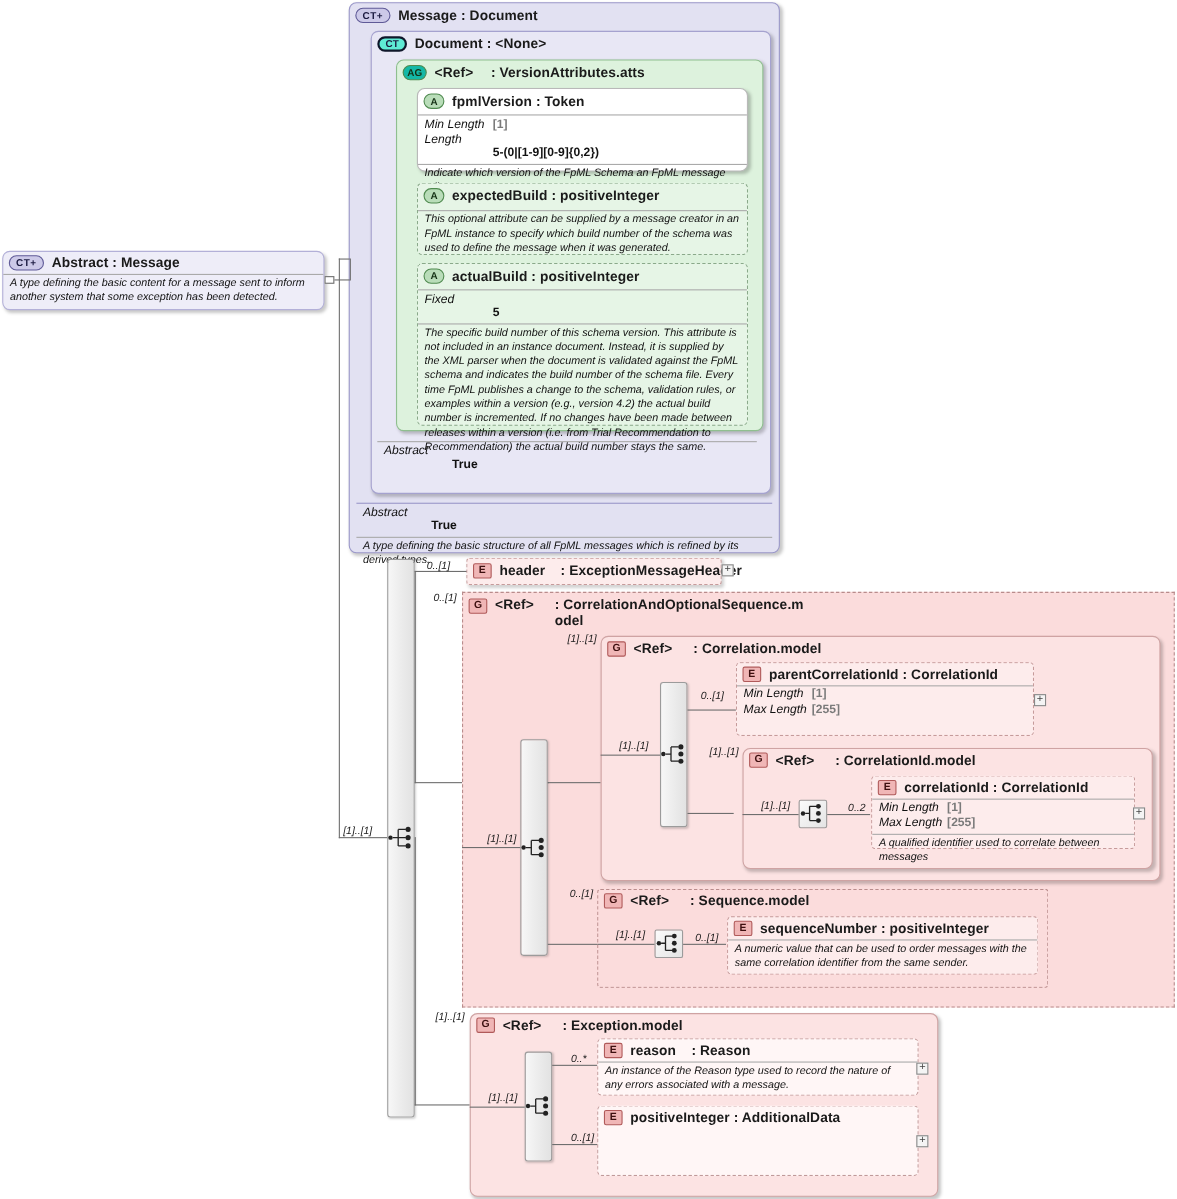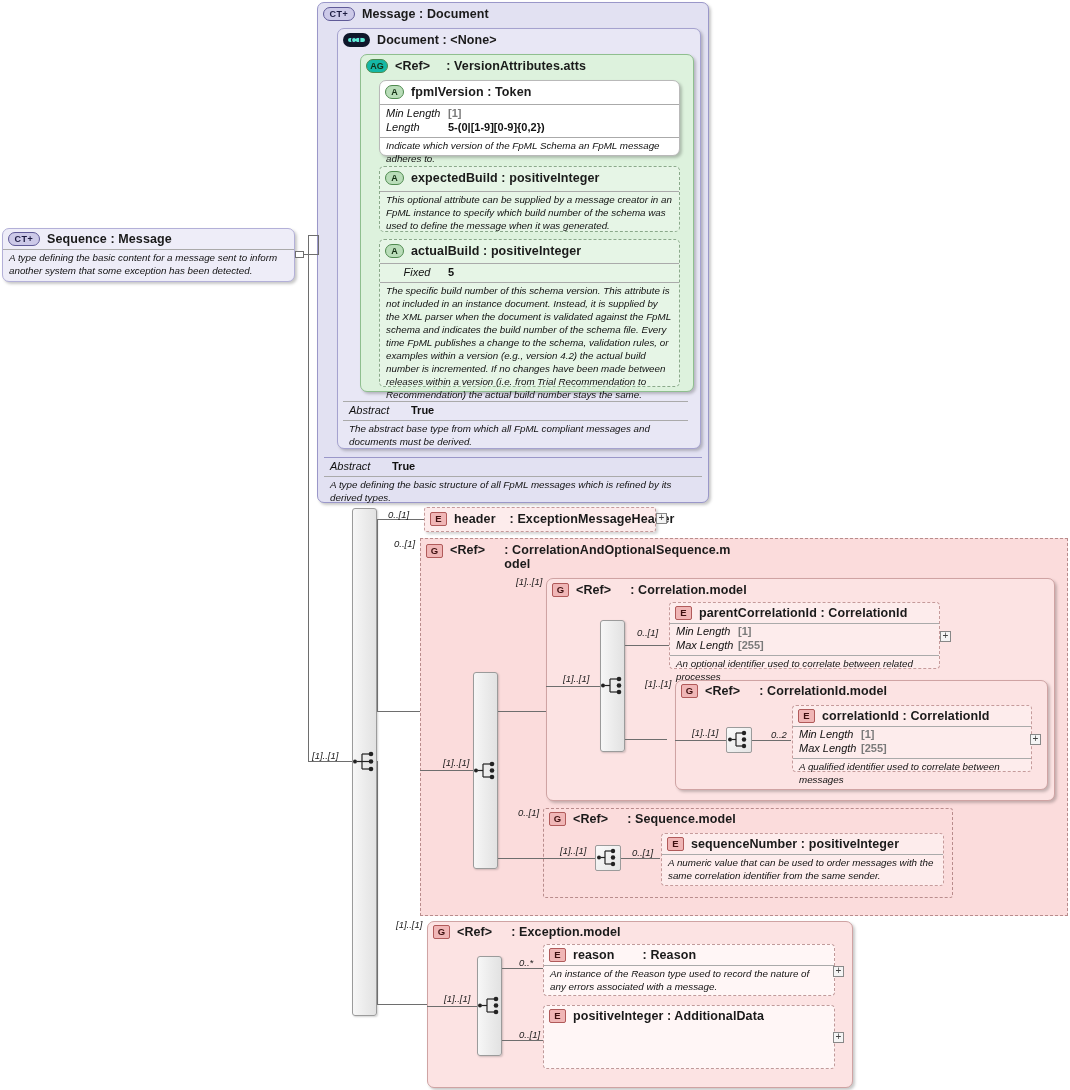--- a/index.html
+++ b/index.html
@@ -53,21 +53,21 @@
   }
 
   
   .badge {
     display: inline-flex; align-items: center; justify-content: center;
     font-size: 9.5px; font-weight: bold; line-height: 1;
     margin-right: 7px; flex: none;
   }
   .badge-ct {
     width: 27px; height: 14px; border-radius: 7px;
-    background: #5eead4; border: 5px solid #0f172a; color: #1b1a40;
+    background: #5eead4; border: 2px solid #0f172a; color: #1b1a40;
     font-size: 9px;
   }
   .badge-ct-plus {
     width: 32px; height: 14px; border-radius: 7px;
     background: #ccc9e8; border: 1px solid #5f5a97; color: #1b1a40;
     font-size: 9px; letter-spacing: .5px;
   }
   .badge-ag {
     width: 22px; height: 14px; border-radius: 7px;
     background: #14b8a6; border: 1px solid #4f8a4f; color: #143014;
@@ -89,21 +89,21 @@
 
   
   .facets {
     border-top: 1px solid #aaa;
     padding: 2px 6px 2px 6px;
     font-size: 11px;
   }
   .frow { display: flex; line-height: 1.25; white-space: nowrap; }
   .fname { font-style: italic; color: #111; width: 62px; flex: none; }
   .fval  { color: #7a7a7a; font-weight: bold; }
-  .fval.dark { color: #111; }
+  .fval.dark { color: #111; margin-top: 12px; }
   .doc {
     border-top: 1px solid #aaa;
     padding: 2px 7px 3px 6px;
     font-size: 9.8px; font-style: italic; color: #111;
     line-height: 1.32;
   }
 
   
   .expander {
     position: absolute;
@@ -180,21 +180,20 @@
     </div>
   </div>
 
   <div class="box" style="left:343px; top:401px; width:345px;">
     <div class="facets">
       <div class="frow">
         <span class="fname">Abstract</span>
         <span class="fval dark">True</span>
       </div>
     </div>
-    <div class="doc">The abstract base type from which all FpML compliant messages and documents must be derived.</div>
   </div>
 
   <div class="box rbox ag-outer" style="left:360px; top:54px; width:334px; height:338px;">
     <div class="titlerow" style="padding-top:4px;">
       <span class="badge badge-ag">AG</span>
       <span class="ttl" style="margin-right:16px;">&lt;Ref&gt;</span>
       <span class="ttl">: VersionAttributes.atts</span>
     </div>
   </div>
 
@@ -222,33 +221,33 @@
       <span class="ttl">expectedBuild : positiveInteger</span>
     </div>
     <div class="doc" style="margin-top:3px;">This optional attribute can be supplied by a message creator in an FpML instance to specify which build number of the schema was used to define the message when it was generated.</div>
   </div>
 
   <div class="box attr-dashed2" style="left:379px; top:239px; width:301px; height:148px; border-radius:5px;">
     <div class="titlerow" style="padding-top:4px;">
       <span class="badge badge-a">A</span>
       <span class="ttl">actualBuild : positiveInteger</span>
     </div>
-    <div class="facets" style="margin-top:2px;text-align:center;">
+    <div class="facets" style="margin-top:2px;">
       <div class="frow">
         <span class="fname">Fixed</span>
         <span class="fval dark">5</span>
       </div>
     </div>
     <div class="doc">The specific build number of this schema version. This attribute is not included in an instance document. Instead, it is supplied by the XML parser when the document is validated against the FpML schema and indicates the build number of the schema file. Every time FpML publishes a change to the schema, validation rules, or examples within a version (e.g., version 4.2) the actual build number is incremented. If no changes have been made between releases within a version (i.e. from Trial Recommendation to Recommendation) the actual build number stays the same.</div>
   </div>
 
   <div class="box rbox ct-plain" style="left:2px; top:228px; width:293px; height:54px;">
     <div class="titlerow" style="padding-top:3px;">
       <span class="badge badge-ct-plus">CT+</span>
-      <span class="ttl">Sequence : Message</span>
+      <span class="ttl">Abstract : Message</span>
     </div>
     <div class="doc">A type defining the basic content for a message sent to inform another system that some exception has been detected.</div>
   </div>
 
   <div class="stub" style="left:295px; top:251px;"></div>
   <div class="ln lnh" style="left:304px; top:254px; width:14px;"></div>
   <div class="ln lnv" style="left:318px; top:235px; height:20px;"></div>
   <div class="ln lnh" style="left:308px; top:235px; width:10px;"></div>
 
   <div class="ln lnv" style="left:308px; top:235px; height:527px;"></div>
@@ -349,21 +348,20 @@
     <div class="facets" style="padding-top:1px;">
       <div class="frow">
         <span class="fname">Min Length</span>
         <span class="fval">[1]</span>
       </div>
       <div class="frow">
         <span class="fname">Max Length</span>
         <span class="fval">[255]</span>
       </div>
     </div>
-    <div class="doc">An optional identifier used to correlate between related processes</div>
   </div>
   <div class="expander" style="left:940px; top:631px;"></div>
 
   <div class="card" style="left:645px; top:678px;">[1]..[1]</div>
   <div class="box rbox g-solid" style="left:675px; top:680px; width:373px; height:110px;">
     <div class="titlerow" style="padding-top:3px;">
       <span class="badge badge-g">G</span>
       <span class="ttl" style="margin-right:19px;">&lt;Ref&gt;</span>
       <span class="ttl">: CorrelationId.model</span>
     </div>
@@ -459,21 +457,21 @@
   </svg>
   <div class="card" style="left:444px; top:993px;">[1]..[1]</div>
   <div class="ln lnh" style="left:427px; top:1006px; width:50px;"></div>
   <div class="ln lnh" style="left:502px; top:968px; width:41px;"></div>
   <div class="ln lnh" style="left:502px; top:1040px; width:41px;"></div>
 
   <div class="card" style="left:519px; top:957px;">0..*</div>
   <div class="box el-white-dashed" style="left:543px; top:944px; width:292px; height:52px; border-radius:4px;">
     <div class="titlerow" style="padding-top:3px;">
       <span class="badge badge-e">E</span>
-      <span class="ttl" style="margin-right:28px;">reason</span>
+      <span class="ttl" style="margin-right:14px;">reason</span>
       <span class="ttl">: Reason</span>
     </div>
     <div class="doc">An instance of the Reason type used to record the nature of any errors associated with a message.</div>
   </div>
   <div class="expander" style="left:833px; top:966px;"></div>
 
   <div class="card" style="left:519px; top:1029px;">0..[1]</div>
   <div class="box el-white-dashed" style="left:543px; top:1005px; width:292px; height:64px; border-radius:4px;">
     <div class="titlerow" style="padding-top:3px;">
       <span class="badge badge-e">E</span>

